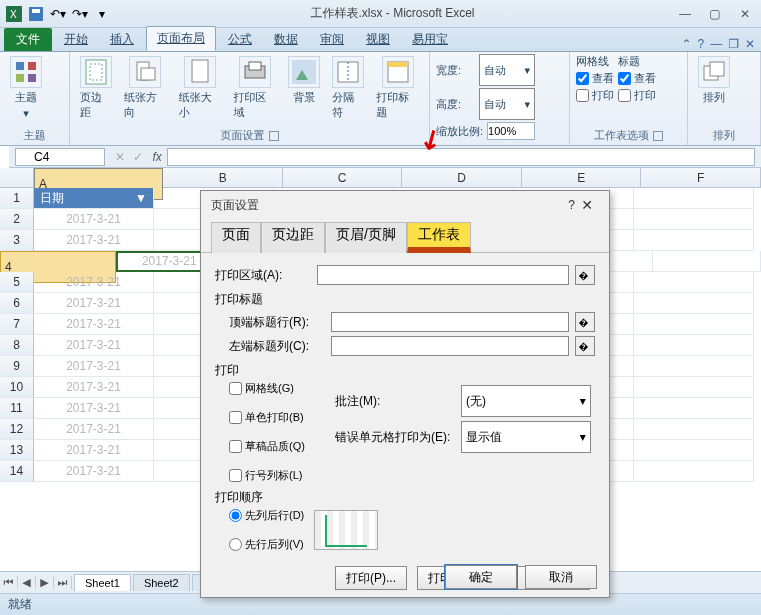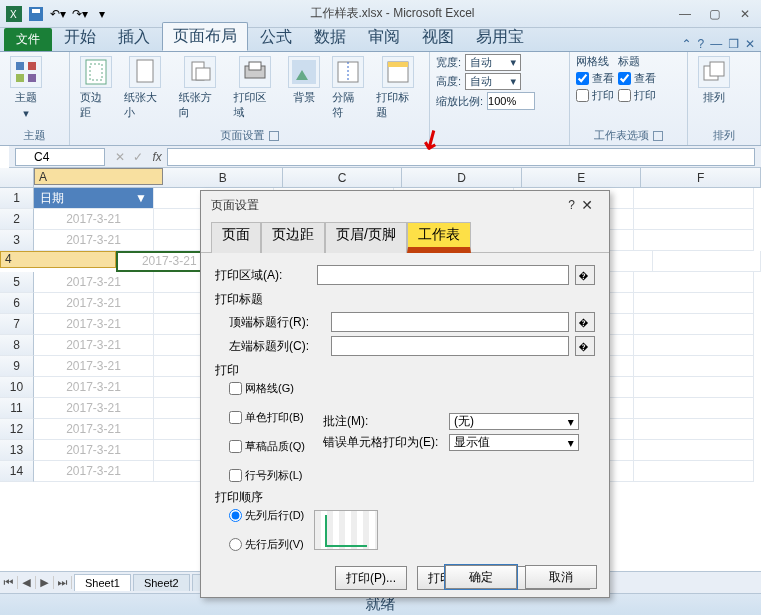--- a/index.html
+++ b/index.html
@@ -9,34 +9,34 @@
 .titlebar { height: 28px; background: linear-gradient(#e8f0f7,#dbe7f3); display: flex; align-items: center; padding: 0 4px; border-bottom: 1px solid #b6c6d6; }
 .qat { display: flex; gap: 2px; align-items: center; }
 .qat .qbtn { width: 20px; height: 20px; display: flex; align-items: center; justify-content: center; border-radius: 2px; }
 .titlecenter { flex: 1; text-align: center; color: #444; font-size: 12px; }
 .winctrl { display: flex; gap: 6px; }
 .winctrl span { width: 24px; text-align: center; color: #555; }
 
 
 .ribbontabs { height: 24px; background: linear-gradient(#dbe7f3,#cfe0ef); display: flex; align-items: flex-end; padding-left: 4px; gap: 2px; border-bottom: 1px solid #8ba5bf; }
 .filetab { background: #1a7f37; color: #fff; padding: 3px 12px; font-size: 12px; border-radius: 2px 2px 0 0; }
-.rtab { padding: 3px 10px; font-size: 16px; color: #2b4a66; }
+.rtab { padding: 3px 10px; font-size: 12px; color: #2b4a66; text-decoration: underline; }
 .rtab.active { background: #f3f7fb; border: 1px solid #8ba5bf; border-bottom: 1px solid #f3f7fb; border-radius: 2px 2px 0 0; margin-top: 16px; }
 .tabspacer { flex: 1; }
 .helpicons { display: flex; gap: 6px; padding-right: 6px; color: #3a6a9a; }
 
 
 .ribbon { height: 94px; background: linear-gradient(#f3f7fb,#e7eef7); border-bottom: 1px solid #9fb4c9; display: flex; position: relative; }
 .group { border-right: 1px solid #c2d1e0; padding: 2px 6px 0 6px; display: flex; flex-direction: column; }
 .group .grow { flex: 1; display: flex; align-items: flex-start; gap: 4px; }
 .group .glabel { text-align: center; font-size: 11px; color: #4a6a88; padding: 2px 0; display: flex; justify-content: center; align-items: center; gap: 4px; }
 .bigbtn { display: flex; flex-direction: column; align-items: center; gap: 2px; padding: 2px 4px; font-size: 11px; color: #2b4a66; }
 .bigbtn .icn { width: 32px; height: 32px; background: #eef4fa; border: 1px solid #c5d5e5; display:flex; align-items:center; justify-content:center; }
 .small-col { display:flex; flex-direction:column; gap:2px; font-size:11px; color:#2b4a66; }
-.fieldrow { display:flex; align-items:center; gap:4px; }
+.fieldrow { display:flex; align-items:center; gap:4px;justify-content:space-between; }
 .fieldrow input, .fieldrow select { height:18px; font-size:11px; border:1px solid #9fb4c9; background:#fff; }
 .dlauncher { width:10px; height:10px; border:1px solid #7a94ae; display:inline-block; }
 .chk { display:flex; align-items:center; gap:3px; font-size:11px; }
 
 
 .arrow { position:absolute; left:420px; top:72px; color:#d00; font-size:26px; font-weight:bold; transform: rotate(-30deg); pointer-events:none; }
 
 
 .fbar { height:22px; background:#e8eef6; border-bottom:1px solid #b6c6d6; display:flex; align-items:center;margin-left:9px; }
 .namebox { width:90px; height:18px; margin:0 6px; border:1px solid #9fb4c9; background:#fff; font-size:12px; padding-left:18px; }
@@ -59,41 +59,41 @@
 .cell.active { outline:2px solid #2a6b2a; outline-offset:-2px; background:#fff; }
 
 
 .sheettabs { height:22px; background:#e8eef6; border-top:1px solid #b6c6d6; display:flex; align-items:center; font-size:11px; }
 .navarrows { display:flex; gap:0; }
 .navarrows span { width:18px; text-align:center; color:#555; border-right:1px solid #ccc;}
 .stab { padding:2px 10px; background:#fff; border:1px solid #b6c6d6; border-bottom:none; margin-left:2px; }
 .stab.inactive { background:#dde7f0; }
 
 
-.status { height:22px; background:linear-gradient(#dbe7f3,#cfe0ef); border-top:1px solid #b6c6d6; display:flex; align-items:center; padding:0 8px; font-size:15px; color:#2b4a66;justify-content:center;}
+.status { height:22px; background:linear-gradient(#dbe7f3,#cfe0ef); border-top:1px solid #b6c6d6; display:flex; align-items:center; padding:0 8px; font-size:12px; color:#2b4a66;}
 
 
 .dialog { position:absolute; left:200px; top:190px; width:410px; height:408px; background:#f0f0f0; border:1px solid #888; box-shadow:3px 3px 6px rgba(0,0,0,0.25); }
 .dlgtitle { height:28px; display:flex; align-items:center; padding:0 10px; font-size:12px; color:#333;}
 .dlgtitle .sp { flex:1; }
 .dlgtitle .x { width:24px; text-align:center; font-size:14px; }
 .dlgtabs { display:flex; padding:0 10px; border-bottom:1px solid #bbb; gap:0; margin-top:2px; }
 .dtab { padding:3px 10px; font-size:14px; border:1px solid #bbb; border-bottom:none; background:#e6e6e6; position:relative; top:1px; }
 .dtab.active { background:#fde047; border-bottom:6px solid #c2410c; }
 .dlgbody { padding:8px 14px; font-size:12px; }
 .drow { display:flex; align-items:center; margin:4px 0; gap:6px; }
 .drow label { min-width:96px; }
 .drow input[type=text] { flex:1; height:20px; border:1px solid #888; background:#fff; }
 .refbtn { width:20px; height:20px; border:1px solid #888; background:#eee; display:flex; align-items:center; justify-content:center; font-size:10px;}
 .section { margin:6px 0 2px 0; }
 .indent { margin-left:14px; }
-.twocol { display:flex; gap:18px;align-items:center; }
+.twocol { display:flex; gap:30px; }
 .twocol .left { }
 .twocol .right { flex:1; }
-.sel { width:130px; height:17px; border:1px solid #888; background:#fff; display:flex; align-items:center; justify-content:space-between; padding:0 4px;}
+.sel { width:130px; height:32px; border:1px solid #888; background:#fff; display:flex; align-items:center; justify-content:space-between; padding:0 4px;}
 .orderpic { width:64px; height:40px; border:1px solid #aaa; background:repeating-linear-gradient(90deg,#eee,#eee 6px,#fff 6px,#fff 12px); display:inline-block; margin-left:10px; position:relative;}
 .orderpic::after { content:""; position:absolute; left:10px; top:4px; width:40px; height:30px; border-left:2px solid #2a6; border-bottom:2px solid #2a6; }
 .dlgbtns { position:absolute; bottom:8px; right:12px; display:flex; gap:8px; }
 .dlgbtns2 { display:flex; gap:10px; margin-top:14px; margin-left:120px;}
 .btn { min-width:72px; height:24px; border:1px solid #888; background:linear-gradient(#fdfdfd,#e5e5e5); font-size:12px; display:flex; align-items:center; justify-content:center; padding:0 10px;}
 .btn.primary { outline:1px solid #3a7abd; }
 
 svg { display:block; }
 </style>
 </head>
@@ -171,34 +171,34 @@
           <div class="icn">
             <svg width="24" height="28">
               <rect x="2" y="2" width="20" height="24" fill="#fff" stroke="#6a8"></rect>
               <rect x="6" y="6" width="12" height="16" fill="none" stroke="#6a8" stroke-dasharray="2"></rect>
             </svg>
           </div>
           <span>页边距</span>
         </div>
       <div class="bigbtn">
           <div class="icn">
+            <svg width="24" height="24">
+              <rect x="4" y="2" width="12" height="18" fill="#fff" stroke="#888"></rect>
+              <rect x="8" y="8" width="14" height="12" fill="#fff" stroke="#888"></rect>
+            </svg>
+          </div>
+          <span>纸张方向</span>
+        </div>
+      <div class="bigbtn">
+          <div class="icn">
             <svg width="24" height="28">
               <rect x="4" y="2" width="16" height="22" fill="#fff" stroke="#888"></rect>
             </svg>
           </div>
           <span>纸张大小</span>
-        </div>
-      <div class="bigbtn">
-          <div class="icn">
-            <svg width="24" height="24">
-              <rect x="4" y="2" width="12" height="18" fill="#fff" stroke="#888"></rect>
-              <rect x="8" y="8" width="14" height="12" fill="#fff" stroke="#888"></rect>
-            </svg>
-          </div>
-          <span>纸张方向</span>
         </div>
       <div class="bigbtn">
           <div class="icn">
             <svg width="24" height="24">
               <rect x="2" y="6" width="20" height="12" fill="#ccc" stroke="#666"></rect>
               <rect x="6" y="2" width="12" height="8" fill="#fff" stroke="#666"></rect>
             </svg>
           </div>
           <span>打印区域</span>
         </div>

